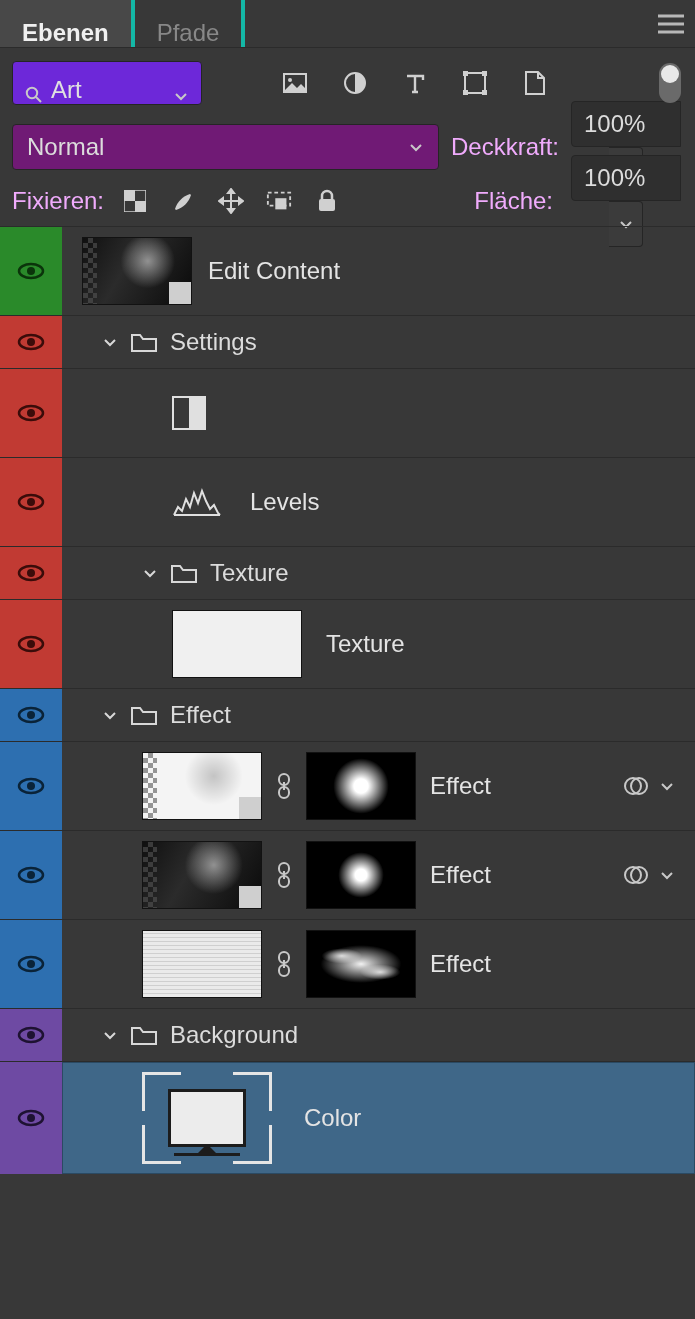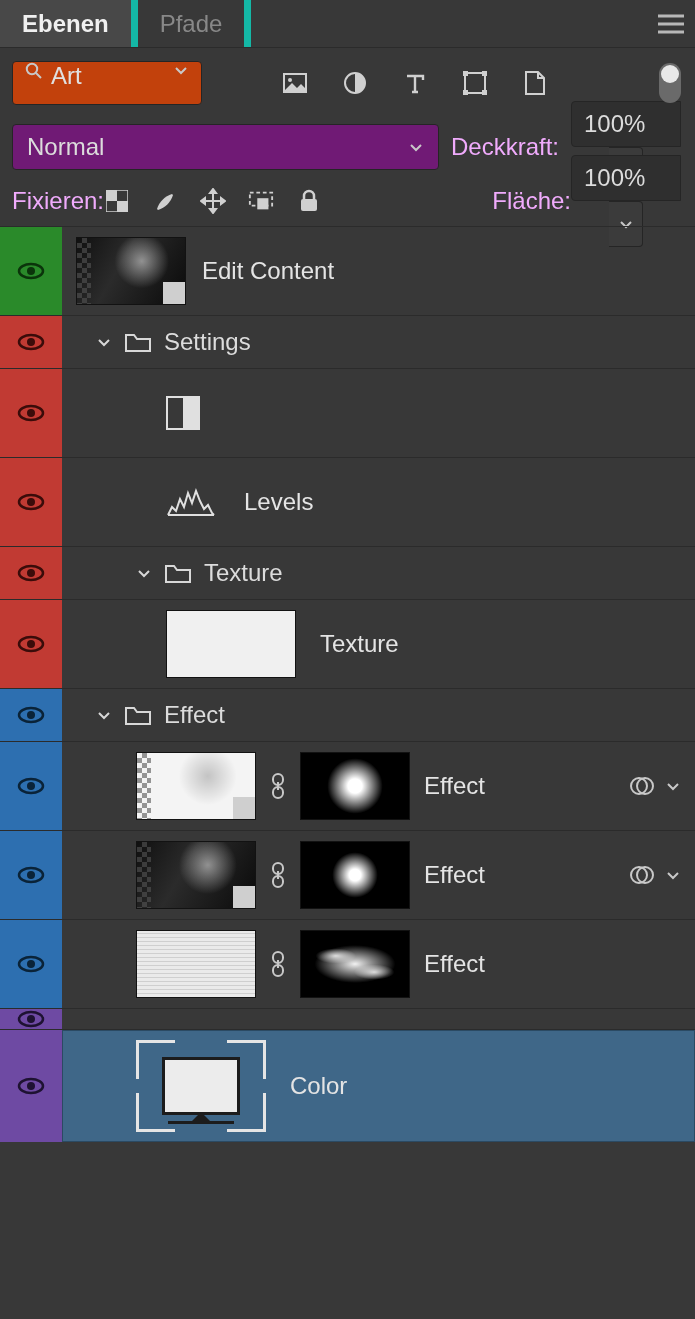--- a/index.html
+++ b/index.html
@@ -17,24 +17,24 @@
   .tabbar {
     display: flex;
     align-items: stretch;
     height: 48px;
     background: #383838;
     border-bottom: 1px solid #2b2b2b;
   }
   .tab {
     padding: 0 22px;
     display: flex;
-    align-items: center;
+    align-items: flex-end;
     color: #888;
     cursor: default;
-    border-right: 7px solid #14b8a6;
+    border-right: 4px solid #14b8a6;
   }
   .tab.active {
     background: #484848;
     color: #f0f0f0;
     font-weight: 600;
   }
   .tabbar .spacer { flex: 1; }
   .menu-icon {
     width: 48px;
     display: flex; align-items: center; justify-content: center;
@@ -44,22 +44,22 @@
   
   .row-filter {
     display: flex;
     align-items: center;
     height: 70px;
     padding: 0 14px 0 12px;
     gap: 20px;
   }
   .filter-dd {
     display: flex;
-    align-items: flex-start;
-    background: #c2410c;
+    align-items: flex-end;
+    background: #6d28d9;
     border: 1px solid #252525;
     border-radius: 4px;
     height: 44px;
     padding: 0 12px;
     gap: 8px;
     min-width: 190px;
   }
   .filter-dd .mag { color: #b8b8b8; font-size: 20px; }
   .filter-dd .lab { color: #e0e0e0; flex: 1; }
   .filter-dd .chev { color: #b8b8b8; margin-left: 14px; }
@@ -103,41 +103,41 @@
   }
   .field-dd .chevbtn {
     height:46px; width:34px; background:#3b3b3b; border:1px solid #252525; border-left:none;
     border-radius:0 4px 4px 0; display:flex;align-items:center;justify-content:center;
   }
   .ctl-label { color:#f0abfc; }
 
   
   .row-lock {
     display:flex; align-items:center; height:50px;
-    padding: 6px 14px 6px 12px; 
+    padding: 6px 14px 6px 12px; gap: 18px;
   }
   .lock-icons { display:flex; gap:22px; align-items:center; }
 
   
   .layers { display:flex; flex-direction:column; }
   .layer-row {
     display:flex; align-items:stretch;
     border-top:1px solid #2b2b2b;
   }
   .vis-col {
     width:62px; display:flex; align-items:center; justify-content:center;
   }
   .vis-green  { background:#2a8a2a; }
   .vis-red    { background:#c13a33; }
   .vis-blue   { background:#2d6fb0; }
   .vis-purple { background:#6e4aa3; }
 
   .layer-body {
     flex:1; display:flex; align-items:center;
-    padding: 10px 14px;
+    padding: 10px 20px;
     gap: 16px;
     color:#e4e4e4;
   }
   .layer-body.tall { min-height: 88px; }
   .layer-body.short { min-height: 52px; }
   .layer-body.selected {
     background:#3f6788;
     box-shadow: inset 0 0 0 1px #2b4a63;
   }
 
@@ -611,31 +611,42 @@
     </div>
   </div>
 
   <div class="layer-row">
     <div class="vis-col vis-purple">
       <svg width="28" height="20" viewBox="0 0 28 20">
           <ellipse cx="14" cy="10" rx="12" ry="7" fill="none" stroke="#1e1232" stroke-width="2.5"></ellipse>
           <circle cx="14" cy="10" r="4" fill="#1e1232"></circle>
         </svg>
     </div>
+    <div class="layer-body short">
+      <div class="indent-1 folder">
+        <svg class="chev-down" viewBox="0 0 16 16">
+            <path d="M3 6l5 5 5-5" fill="none" stroke="#d8d8d8" stroke-width="2"></path>
+          </svg>
+        <svg width="28" height="22" viewBox="0 0 28 22">
+            <path d="M2 4h8l3 4h13v12H2z" fill="none" stroke="#d8d8d8" stroke-width="2"></path>
+          </svg>
+        <span>Background</span>
+      </div>
+    </div>
   </div>
 
   <div class="layer-row">
     <div class="vis-col vis-purple">
       <svg width="28" height="20" viewBox="0 0 28 20">
           <ellipse cx="14" cy="10" rx="12" ry="7" fill="none" stroke="#1e1232" stroke-width="2.5"></ellipse>
           <circle cx="14" cy="10" r="4" fill="#1e1232"></circle>
         </svg>
     </div>
     <div class="layer-body tall selected">
-      <div class="indent-2" style="display:flex;align-items:center;gap:24px;">
+      <div class="indent-2" style="display:flex;align-items:center;gap:32px;">
         <div class="color-thumb">
           <div class="crop"></div>
             <div class="crop2"></div>
           <div class="solid"></div>
           <div class="base">
               <div class="tri"></div>
               <div class="bar"></div>
             </div>
         </div>
         <span>Color</span>

